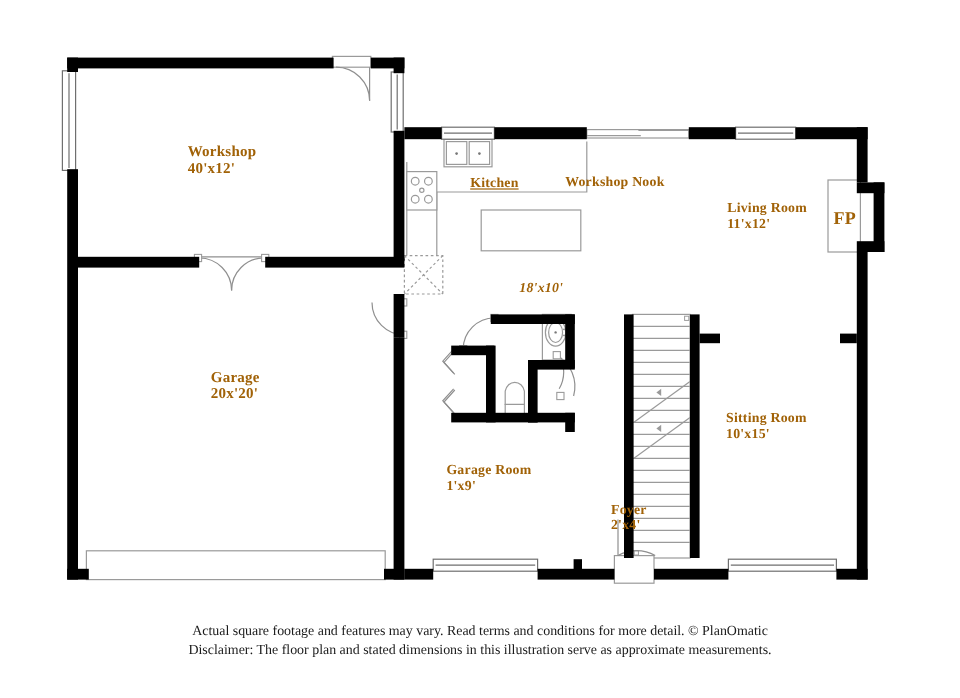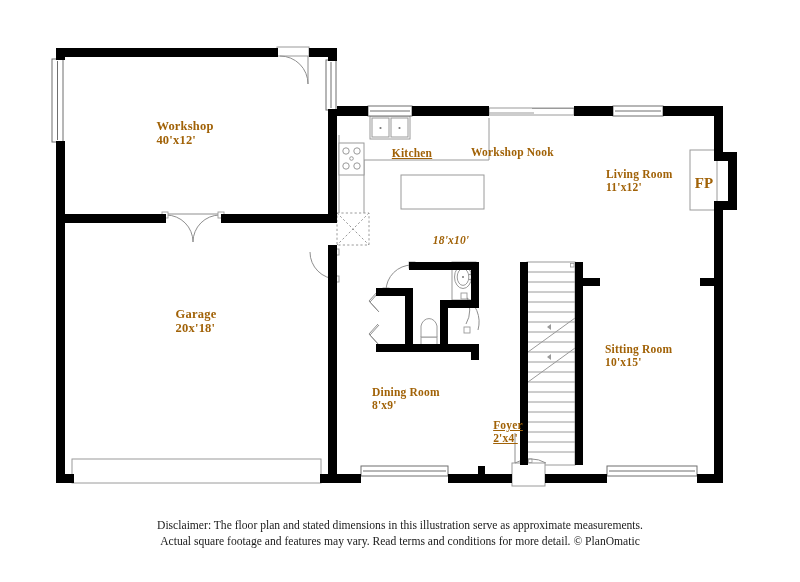--- a/index.html
+++ b/index.html
@@ -313,21 +313,21 @@
 
   </svg>
 
   <div class="room-label sz-13" style="left:185px; top:119px; transform:translate(-50%,0);">
     <span class="rl-name">Workshop</span>
     <span class="rl-dim">40'x12'</span>
   </div>
 
   <div class="room-label sz-13" style="left:196px; top:307px; transform:translate(-50%,0);">
     <span class="rl-name">Garage</span>
-    <span class="rl-dim">20x'18'</span>
+    <span class="rl-dim">20x'20'</span>
   </div>
 
   <div class="room-label sz-12" style="left:412px; top:147px; transform:translate(-50%,0);text-decoration:underline;">
     <span class="rl-name">Kitchen</span>
   </div>
 
   <div class="room-label sz-12" style="left:516px; top:146px; transform:translate(-50%,0); white-space:normal; width:90px;">
     <span class="rl-name">Workshop Nook</span>
   </div>
 
@@ -335,35 +335,35 @@
     <span class="rl-name">Living Room</span>
     <span class="rl-dim">11'x12'</span>
   </div>
 
   <div class="room-label sz-12" style="left:643px; top:343px; transform:translate(-50%,0); white-space:normal; width:76px;">
     <span class="rl-name">Sitting Room</span>
     <span class="rl-dim">10'x15'</span>
   </div>
 
   <div class="room-label sz-12" style="left:408px; top:386px; transform:translate(-50%,0); white-space:normal; width:72px;">
-    <span class="rl-name">Dining Room</span>
-    <span class="rl-dim">8'x9'</span>
-  </div>
-
-  <div class="room-label sz-12" style="left:508px; top:419px; transform:translate(-50%,0);text-decoration:underline;">
+    <span class="rl-name">Garage Room</span>
+    <span class="rl-dim">1'x9'</span>
+  </div>
+
+  <div class="room-label sz-12" style="left:524px; top:419px; transform:translate(-50%,0);">
     <span class="rl-name">Foyer</span>
     <span class="rl-dim">2'x4'</span>
   </div>
 
   <div class="room-label sz-12" style="left:451px; top:234px; transform:translate(-50%,0);font-style:italic;">
     <span class="rl-dim">18'x10'</span>
   </div>
 
   <div class="room-label sz-10" style="left:704px; top:175px; transform:translate(-50%,0);">
     <span class="rl-name">FP</span>
   </div>
 
   <div id="disclaimer">
+    <div>Actual square footage and features may vary. Read terms and conditions for more detail. © PlanOmatic</div>
     <div>Disclaimer: The floor plan and stated dimensions in this illustration serve as approximate measurements.</div>
-    <div>Actual square footage and features may vary. Read terms and conditions for more detail. © PlanOmatic</div>
   </div>
 
 </div>
 
 </body></html>

